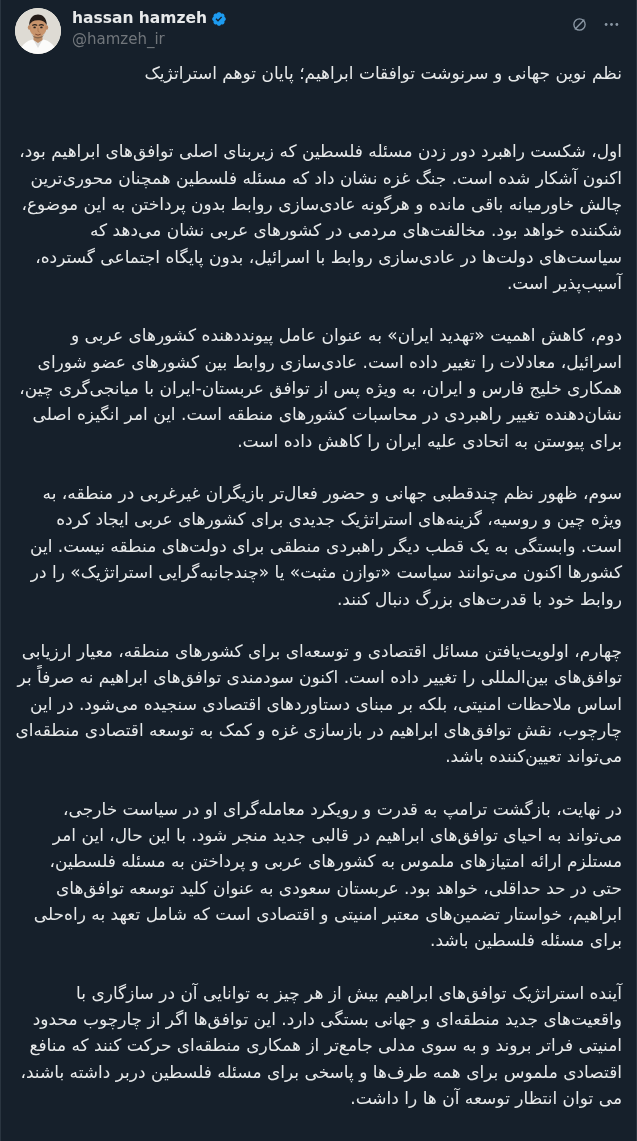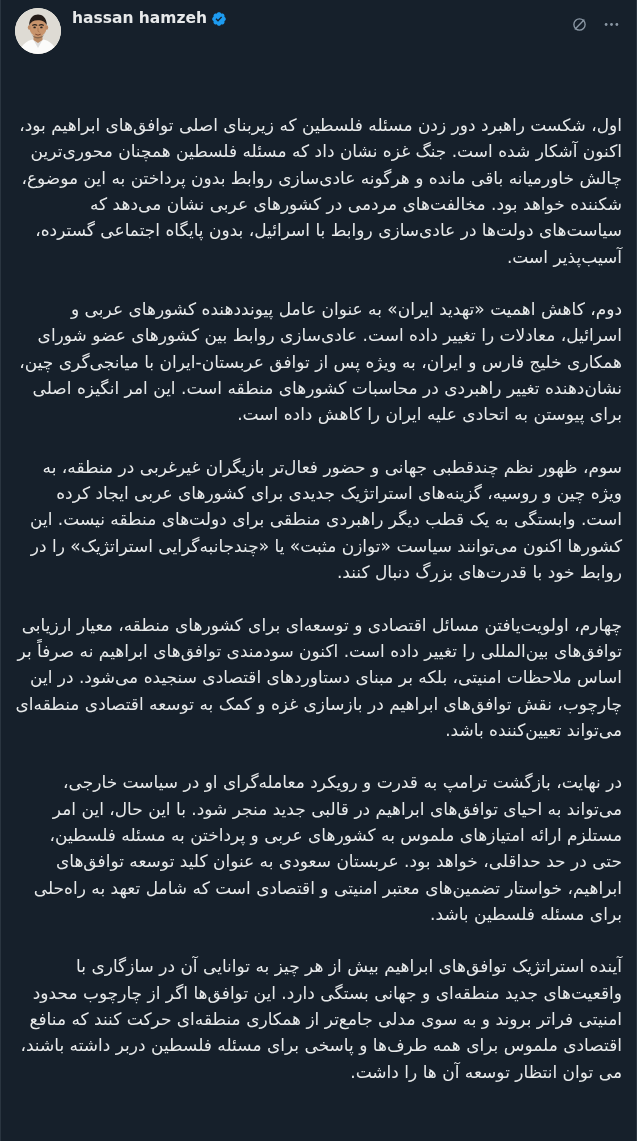--- a/index.html
+++ b/index.html
@@ -169,40 +169,42 @@
 
     <div class="identity">
       <div class="name-row">
         <span class="display-name">hassan hamzeh</span>
         <span class="verified-badge">
           <svg viewBox="0 0 22 22" width="16" height="16" xmlns="http://www.w3.org/2000/svg" aria-hidden="true">
             <path fill="#1d9bf0" d="M20.396 11c-.018-.646-.215-1.275-.57-1.816-.354-.54-.852-.972-1.438-1.246.223-.607.27-1.264.14-1.897-.131-.634-.437-1.218-.882-1.687-.47-.445-1.053-.75-1.687-.882-.633-.13-1.29-.083-1.897.14-.273-.587-.704-1.086-1.245-1.44S11.647 1.62 11 1.604c-.646.017-1.273.213-1.813.568s-.969.854-1.24 1.44c-.608-.223-1.267-.272-1.902-.14-.635.13-1.22.436-1.69.882-.445.47-.749 1.055-.878 1.688-.13.633-.08 1.29.144 1.896-.587.274-1.087.705-1.443 1.245-.356.54-.555 1.17-.574 1.817.02.647.218 1.276.574 1.816.356.54.856.972 1.443 1.245-.224.606-.274 1.263-.144 1.896.13.634.433 1.218.877 1.688.47.443 1.054.747 1.687.878.633.132 1.29.084 1.897-.136.274.586.705 1.084 1.246 1.439.54.354 1.17.551 1.816.569.647-.016 1.276-.213 1.817-.567s.972-.854 1.245-1.44c.604.239 1.266.296 1.903.164.636-.132 1.22-.447 1.68-.907.46-.46.776-1.044.908-1.681s.075-1.299-.165-1.903c.586-.274 1.084-.705 1.439-1.246.354-.54.551-1.17.569-1.816zM9.662 14.85l-3.429-3.428 1.293-1.302 2.072 2.072 4.4-4.794 1.347 1.246z"></path>
           </svg>
         </span>
       </div>
+      <span class="handle">@hamzeh_ir</span>
     </div>
 
     <div class="header-actions">
       <div class="icon-btn">
         <svg viewBox="0 0 24 24" width="19" height="19" xmlns="http://www.w3.org/2000/svg" aria-hidden="true">
           <circle cx="12" cy="12" r="7.1" fill="none" stroke="currentColor" stroke-width="1.7"></circle>
           <line x1="6.6" y1="17.6" x2="17.6" y2="6.2" stroke="currentColor" stroke-width="1.7" stroke-linecap="round"></line>
         </svg>
       </div>
       <div class="icon-btn">
         <svg viewBox="0 0 24 24" width="19" height="19" xmlns="http://www.w3.org/2000/svg" aria-hidden="true">
           <circle cx="5.2" cy="12" r="1.75" fill="currentColor"></circle>
           <circle cx="12" cy="12" r="1.75" fill="currentColor"></circle>
           <circle cx="18.8" cy="12" r="1.75" fill="currentColor"></circle>
         </svg>
       </div>
     </div>
   </div>
 
   <div class="post-body">
+    <p class="para">نظم نوین جهانی و سرنوشت توافقات ابراهیم؛ پایان توهم استراتژیک</p>
     <div class="spacer"></div>
     <div class="spacer"></div>
     <p class="para">اول، شکست راهبرد دور زدن مسئله فلسطین که زیربنای اصلی توافق‌های ابراهیم بود، اکنون آشکار شده است. جنگ غزه نشان داد که مسئله فلسطین همچنان محوری‌ترین چالش خاورمیانه باقی مانده و هرگونه عادی‌سازی روابط بدون پرداختن به این موضوع، شکننده خواهد بود. مخالفت‌های مردمی در کشورهای عربی نشان می‌دهد که سیاست‌های دولت‌ها در عادی‌سازی روابط با اسرائیل، بدون پایگاه اجتماعی گسترده، آسیب‌پذیر است.</p>
     <div class="spacer"></div>
     <p class="para">دوم، کاهش اهمیت «تهدید ایران» به عنوان عامل پیونددهنده کشورهای عربی و اسرائیل، معادلات را تغییر داده است. عادی‌سازی روابط بین کشورهای عضو شورای همکاری خلیج فارس و ایران، به ویژه پس از توافق عربستان-ایران با میانجی‌گری چین، نشان‌دهنده تغییر راهبردی در محاسبات کشورهای منطقه است. این امر انگیزه اصلی برای پیوستن به اتحادی علیه ایران را کاهش داده است.</p>
     <div class="spacer"></div>
     <p class="para">سوم، ظهور نظم چندقطبی جهانی و حضور فعال‌تر بازیگران غیرغربی در منطقه، به ویژه چین و روسیه، گزینه‌های استراتژیک جدیدی برای کشورهای عربی ایجاد کرده است. وابستگی به یک قطب دیگر راهبردی منطقی برای دولت‌های منطقه نیست. این کشورها اکنون می‌توانند سیاست «توازن مثبت» یا «چندجانبه‌گرایی استراتژیک» را در روابط خود با قدرت‌های بزرگ دنبال کنند.</p>
     <div class="spacer"></div>
     <p class="para">چهارم، اولویت‌یافتن مسائل اقتصادی و توسعه‌ای برای کشورهای منطقه، معیار ارزیابی توافق‌های بین‌المللی را تغییر داده است. اکنون سودمندی توافق‌های ابراهیم نه صرفاً بر اساس ملاحظات امنیتی، بلکه بر مبنای دستاوردهای اقتصادی سنجیده می‌شود. در این چارچوب، نقش توافق‌های ابراهیم در بازسازی غزه و کمک به توسعه اقتصادی منطقه‌ای می‌تواند تعیین‌کننده باشد.</p>
     <div class="spacer"></div>

